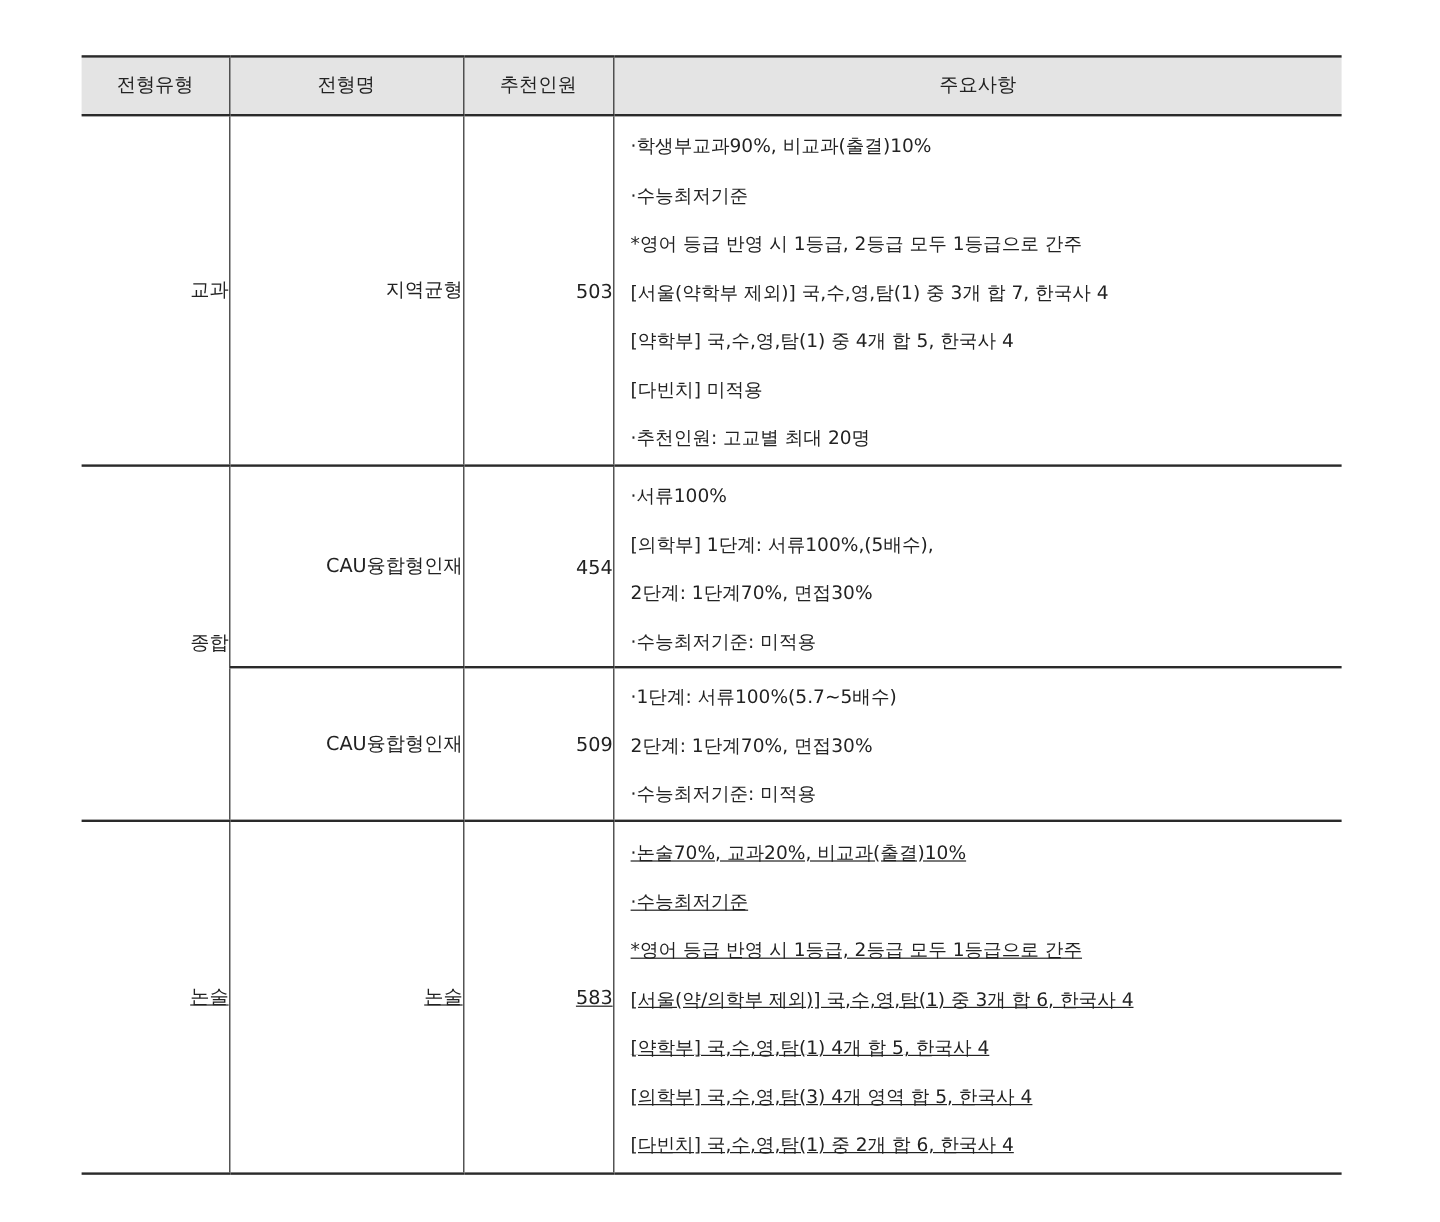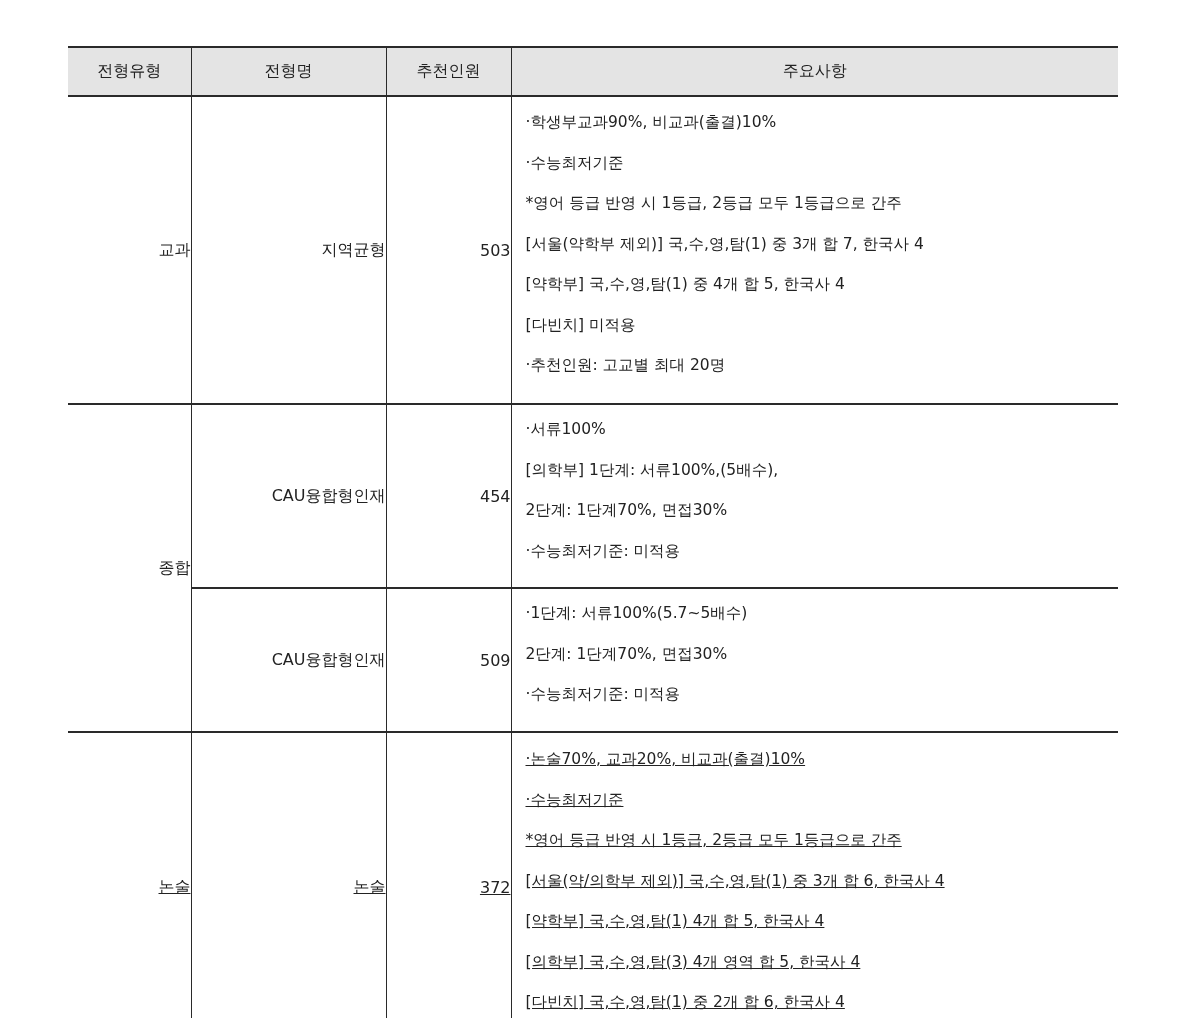--- a/index.html
+++ b/index.html
@@ -49,21 +49,21 @@
     color: #222;
   }
   .tbl td.center {
     text-align: right;
     vertical-align: middle;
   }
   .tbl td.notes {
     vertical-align: middle;
     padding-left: 14px;
     padding-top: 4px;
-    padding-bottom: 16px;
+    padding-bottom: 0;
   }
   .notes .line {
     line-height: 40.5px;
     white-space: nowrap;
     font-size: 15.5px;
   }
   tr.r-gyogwa td { height: 286px; }
   tr.r-jonghap1 td { height: 162px; }
   tr.r-jonghap2 td { height: 122px; }
   tr.r-nonsul td { height: 288px; text-decoration: underline; }
@@ -121,21 +121,21 @@
       <td class="notes">
         <div class="line">·1단계: 서류100%(5.7~5배수)</div>
         <div class="line">2단계: 1단계70%, 면접30%</div>
         <div class="line">·수능최저기준: 미적용</div>
       </td>
     </tr>
 
     <tr class="r-nonsul">
       <td class="center">논술</td>
       <td class="center">논술</td>
-      <td class="center">372</td>
+      <td class="center">583</td>
       <td class="notes">
         <div class="line">·논술70%, 교과20%, 비교과(출결)10%</div>
         <div class="line">·수능최저기준</div>
         <div class="line">*영어 등급 반영 시 1등급, 2등급 모두 1등급으로 간주</div>
         <div class="line">[서울(약/의학부 제외)] 국,수,영,탐(1) 중 3개 합 6, 한국사 4</div>
         <div class="line">[약학부] 국,수,영,탐(1) 4개 합 5, 한국사 4</div>
         <div class="line">[의학부] 국,수,영,탐(3) 4개 영역 합 5, 한국사 4</div>
         <div class="line">[다빈치] 국,수,영,탐(1) 중 2개 합 6, 한국사 4</div>
       </td>
     </tr>

